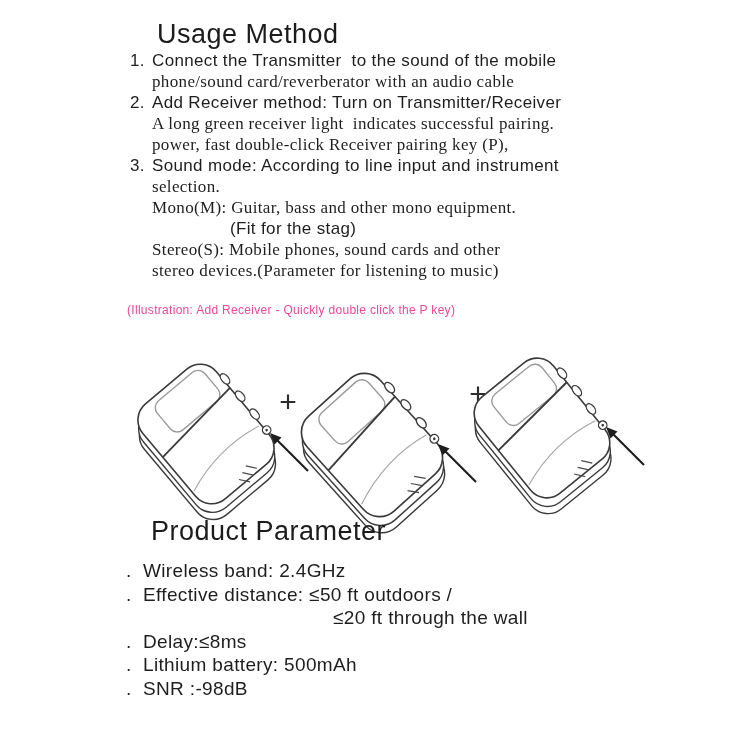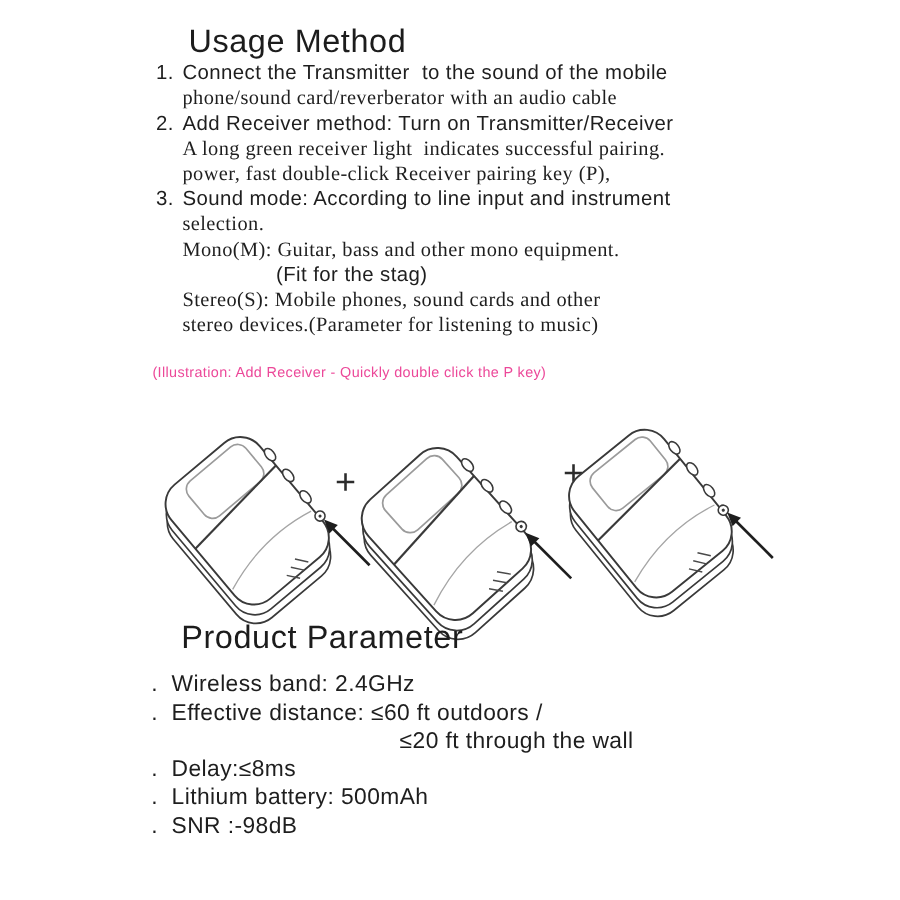--- a/index.html
+++ b/index.html
@@ -109,18 +109,18 @@
 
   <use href="#p-arrow" transform="translate(150,85)"></use>
   <use href="#p-arrow" transform="translate(318,96)"></use>
   <use href="#p-arrow" transform="translate(486,79)"></use>
 </svg>
 
 <h2 class="abs param-title">Product Parameter</h2>
 
 <div class="abs spec-list">
   <div class="spec-row"><span class="spec-dot">.</span><span>Wireless band: 2.4GHz</span></div>
-  <div class="spec-row"><span class="spec-dot">.</span><span>Effective distance: ≤60 ft outdoors /</span></div>
+  <div class="spec-row"><span class="spec-dot">.</span><span>Effective distance: ≤50 ft outdoors /</span></div>
   <div class="spec-row indent"><span>≤20 ft through the wall</span></div>
   <div class="spec-row"><span class="spec-dot">.</span><span>Delay:≤8ms</span></div>
   <div class="spec-row"><span class="spec-dot">.</span><span>Lithium battery: 500mAh</span></div>
   <div class="spec-row"><span class="spec-dot">.</span><span>SNR :-98dB</span></div>
 </div>
 
 </body></html>

